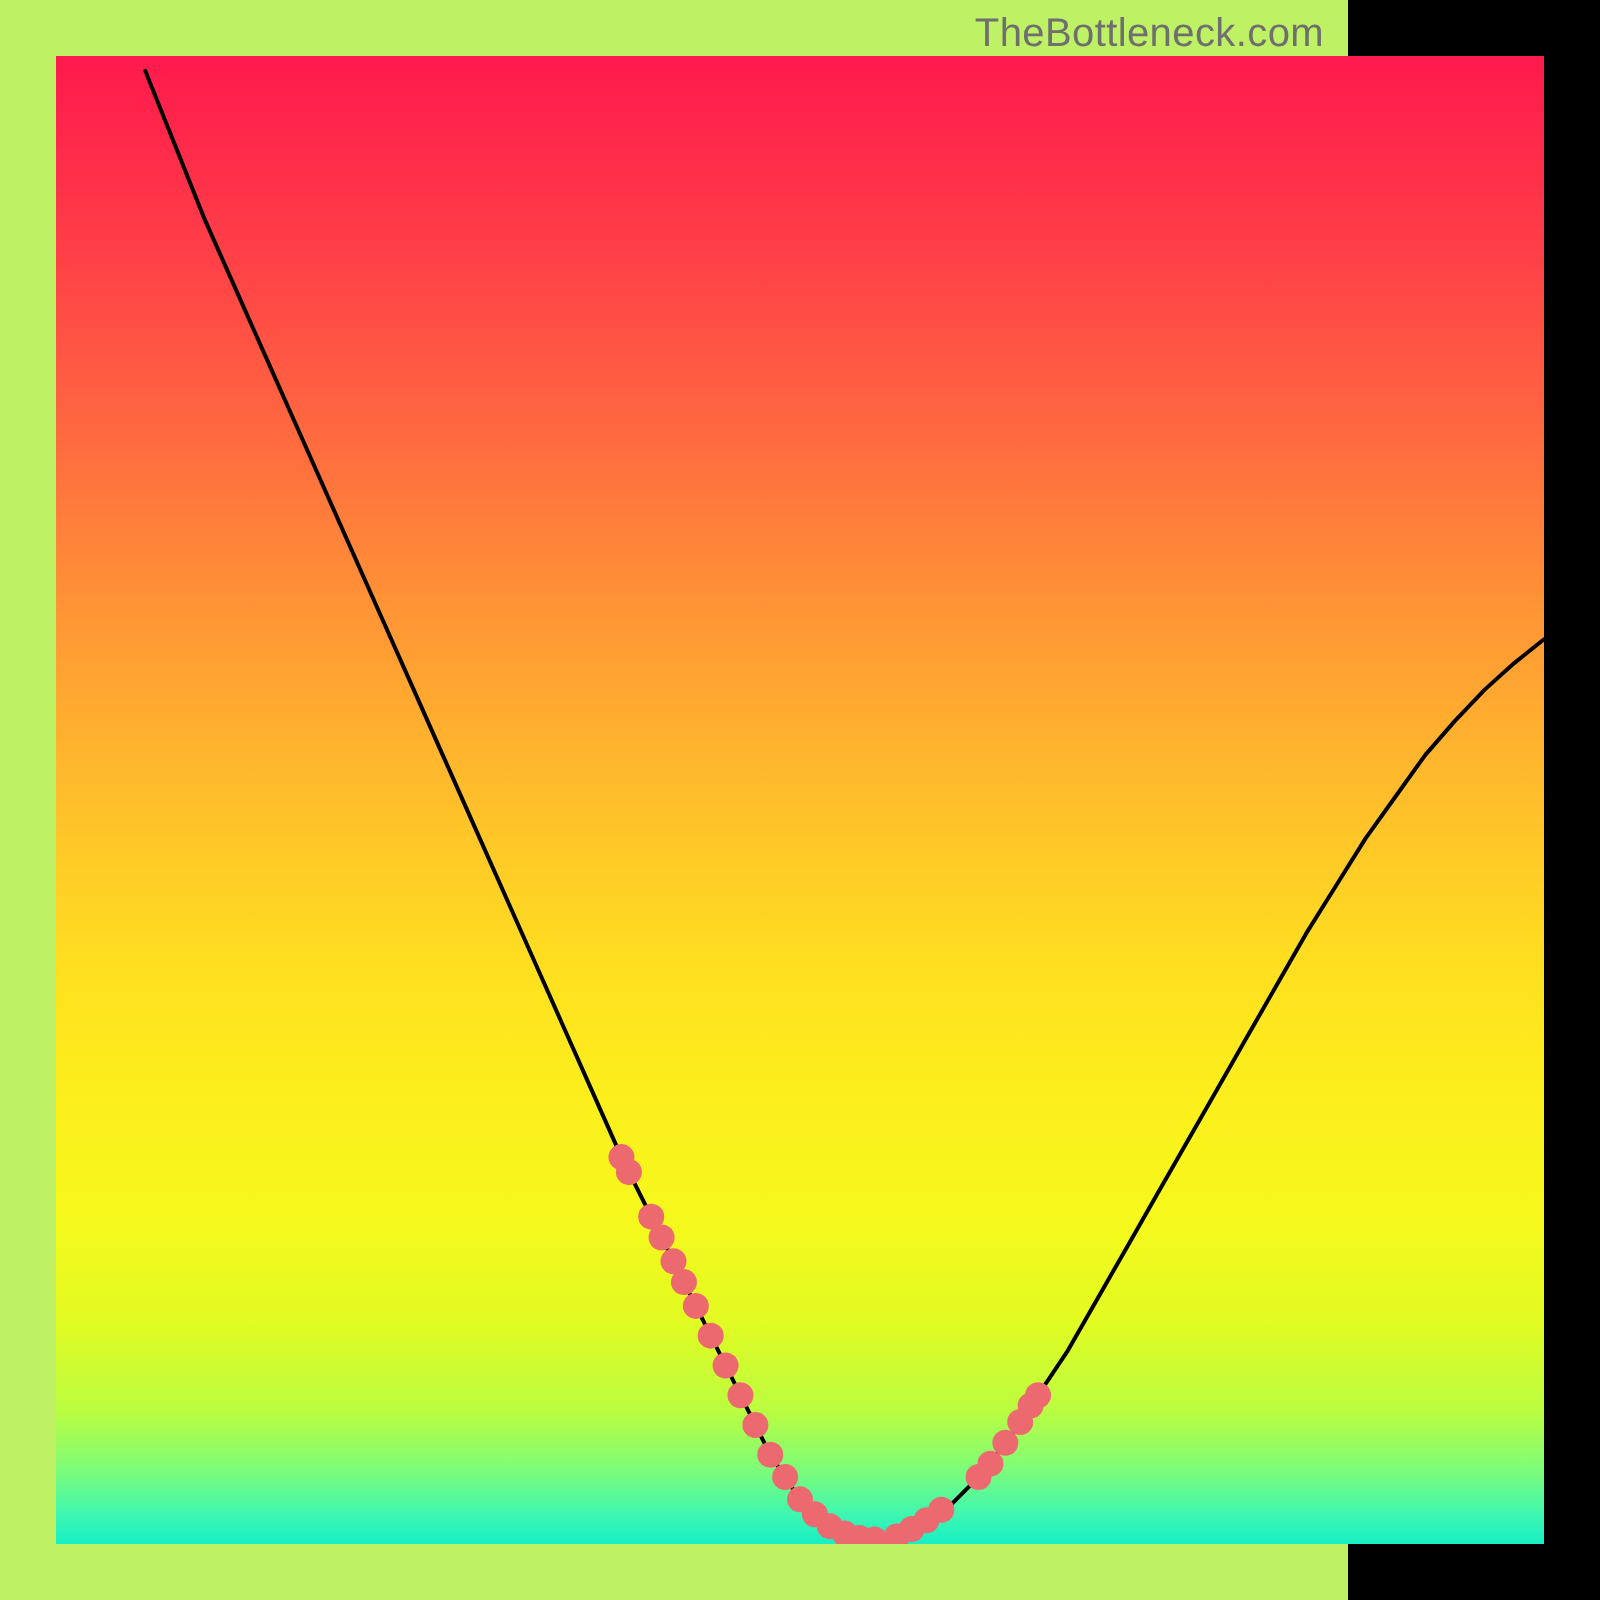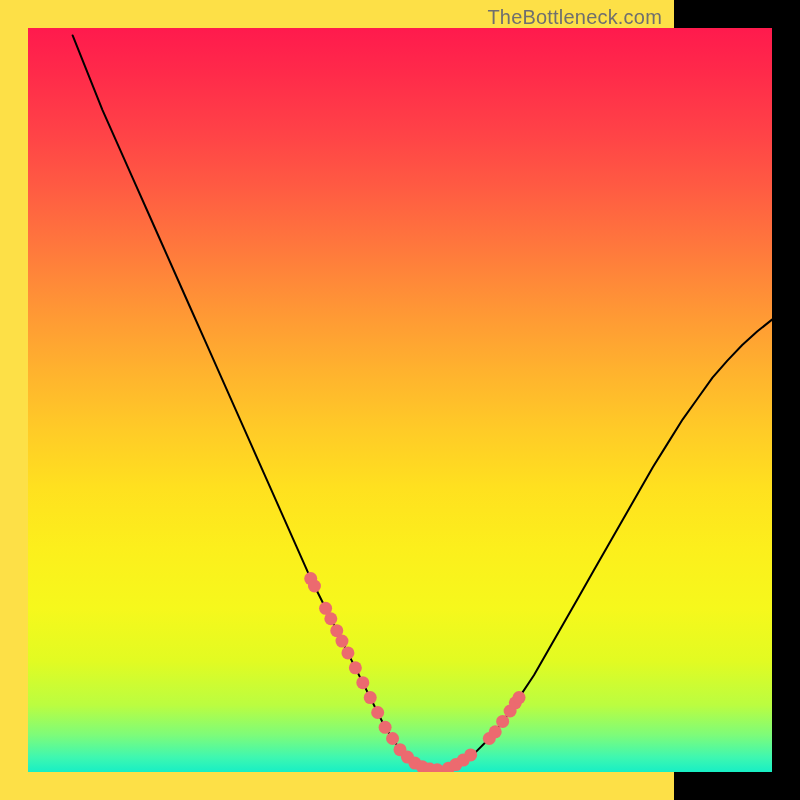--- a/index.html
+++ b/index.html
@@ -8,21 +8,21 @@
     width: 800px;
     height: 800px;
     overflow: hidden;
     background: #000;
     font-family: Arial, Helvetica, sans-serif;
   }
   .frame {
     position: relative;
     width: 674px;
     height: 800px;
-    background: #fde047;
+    background: #bef264;
   }
   .plot {
     position: absolute;
     left: 28px;
     top: 28px;
     width: 744px;
     height: 744px;
     background: linear-gradient(
       to bottom,
       #ff1a4d 0%,

